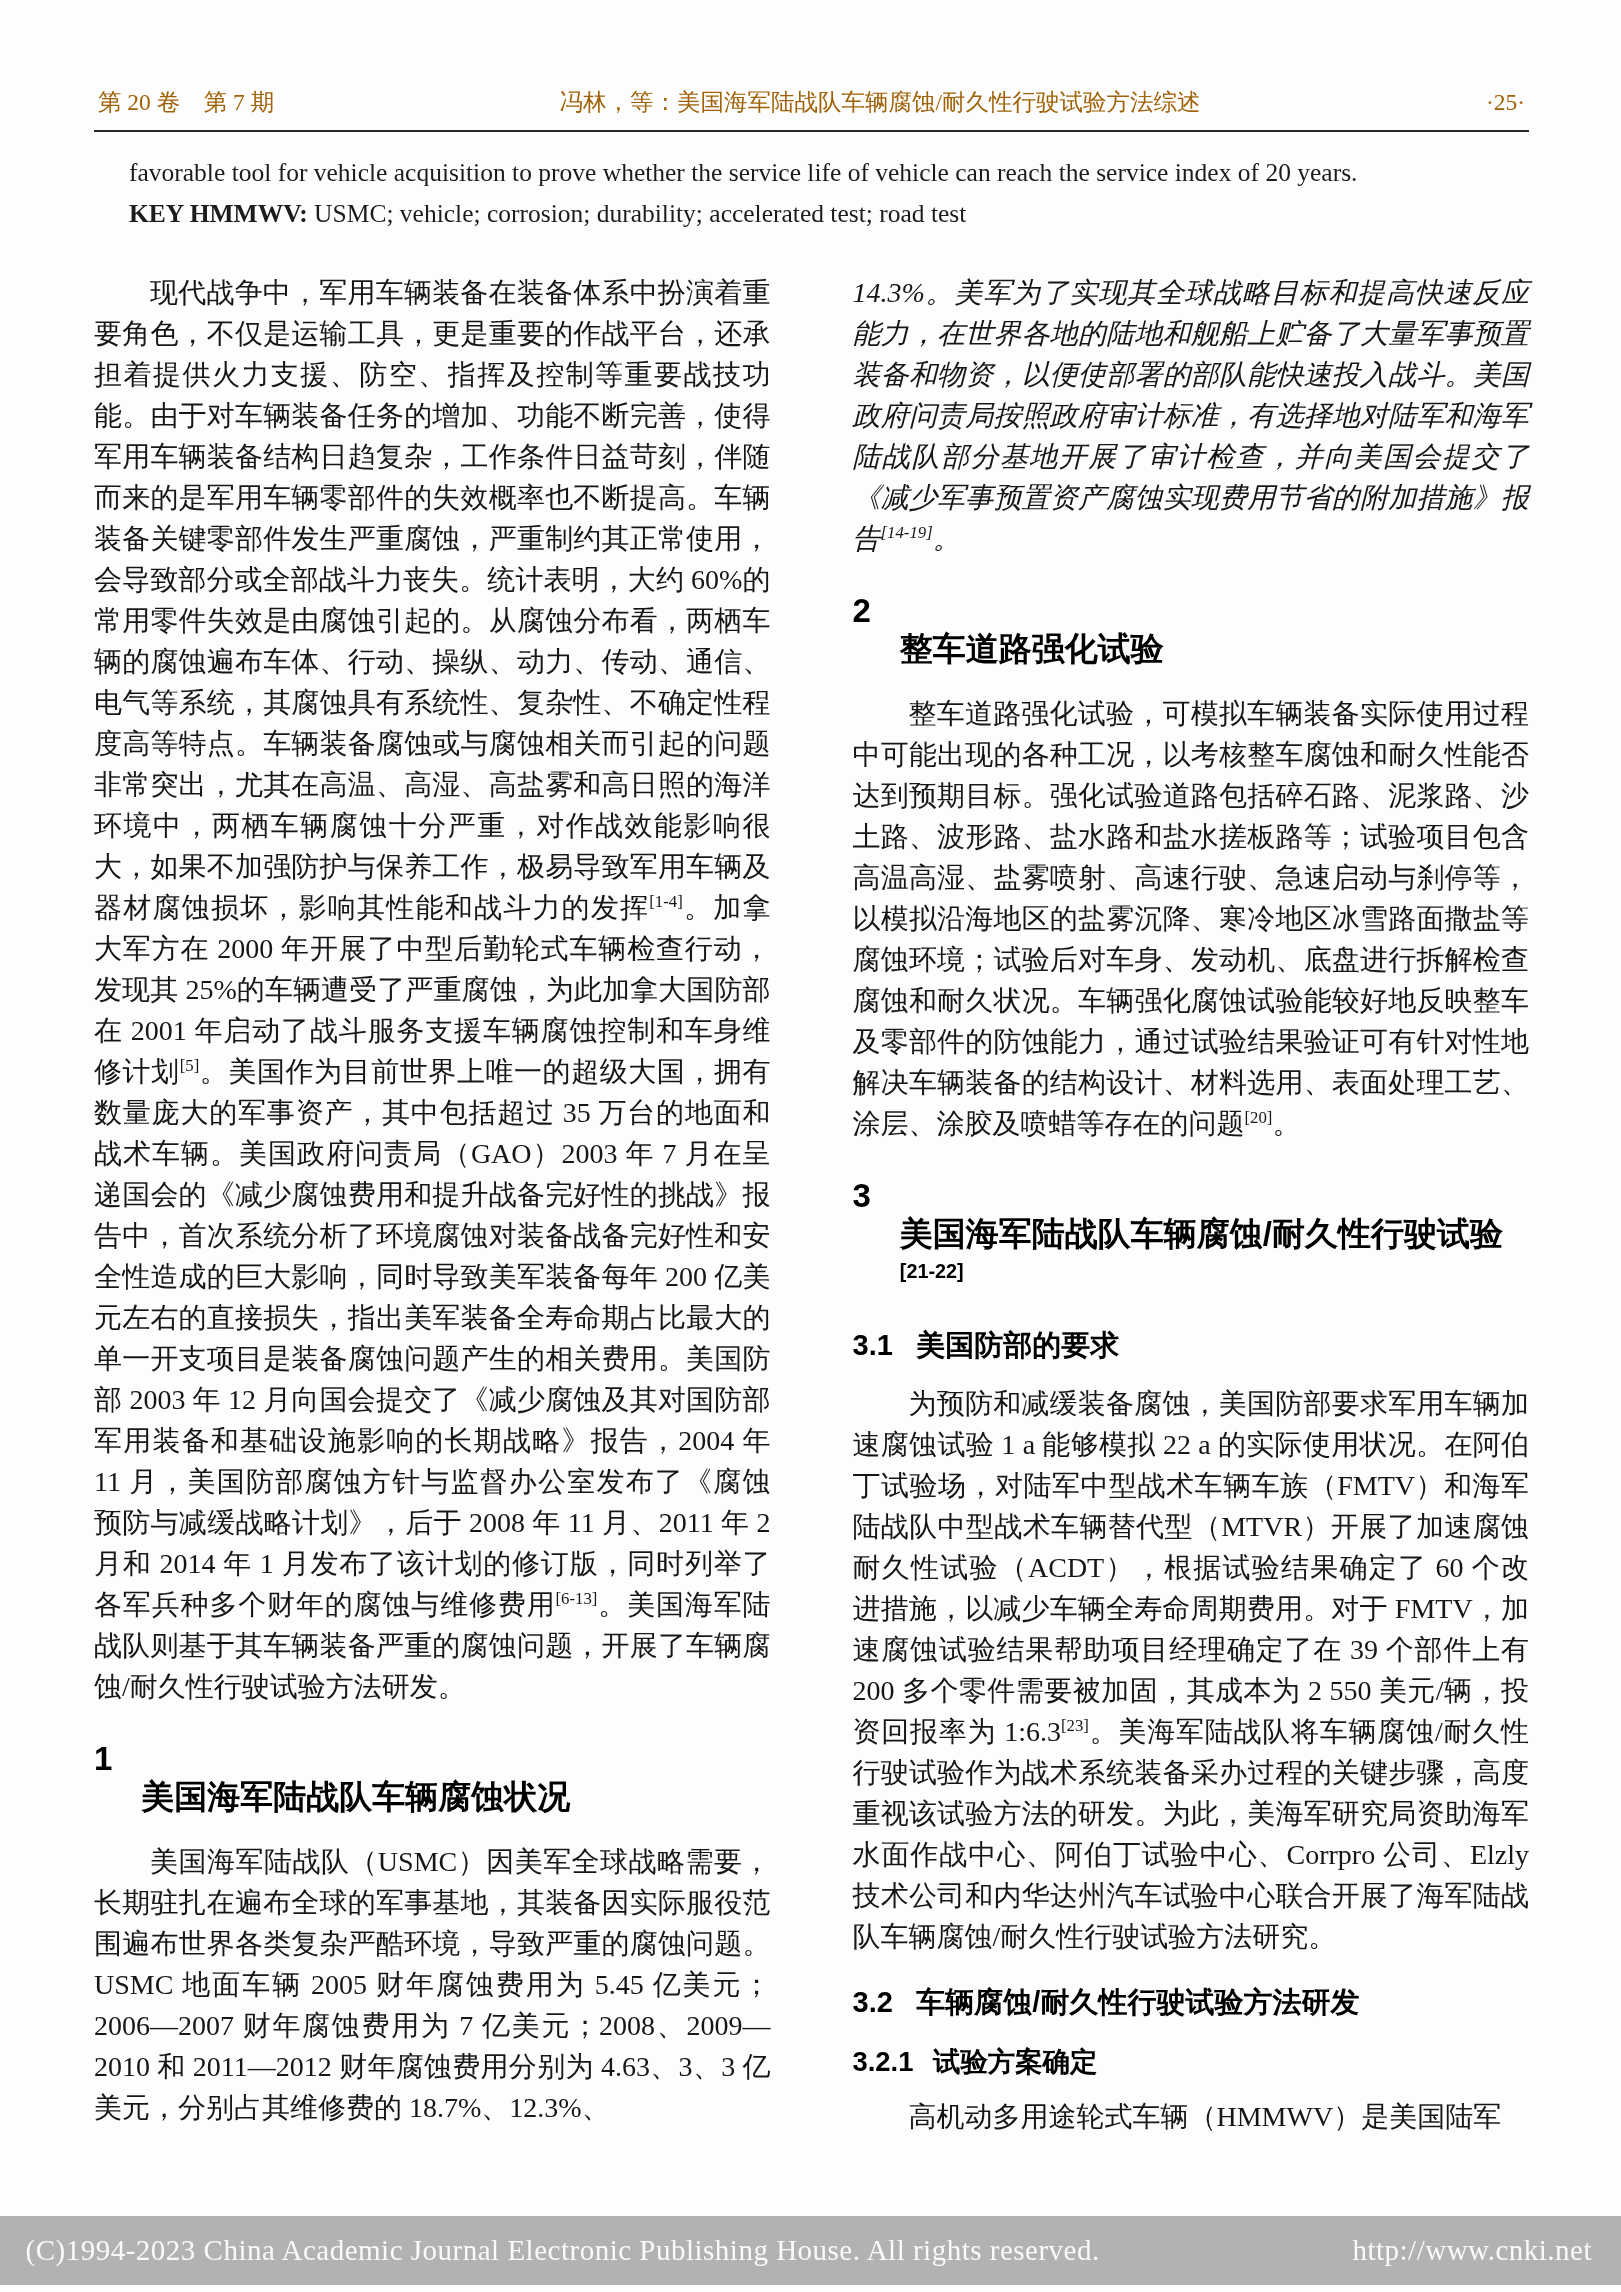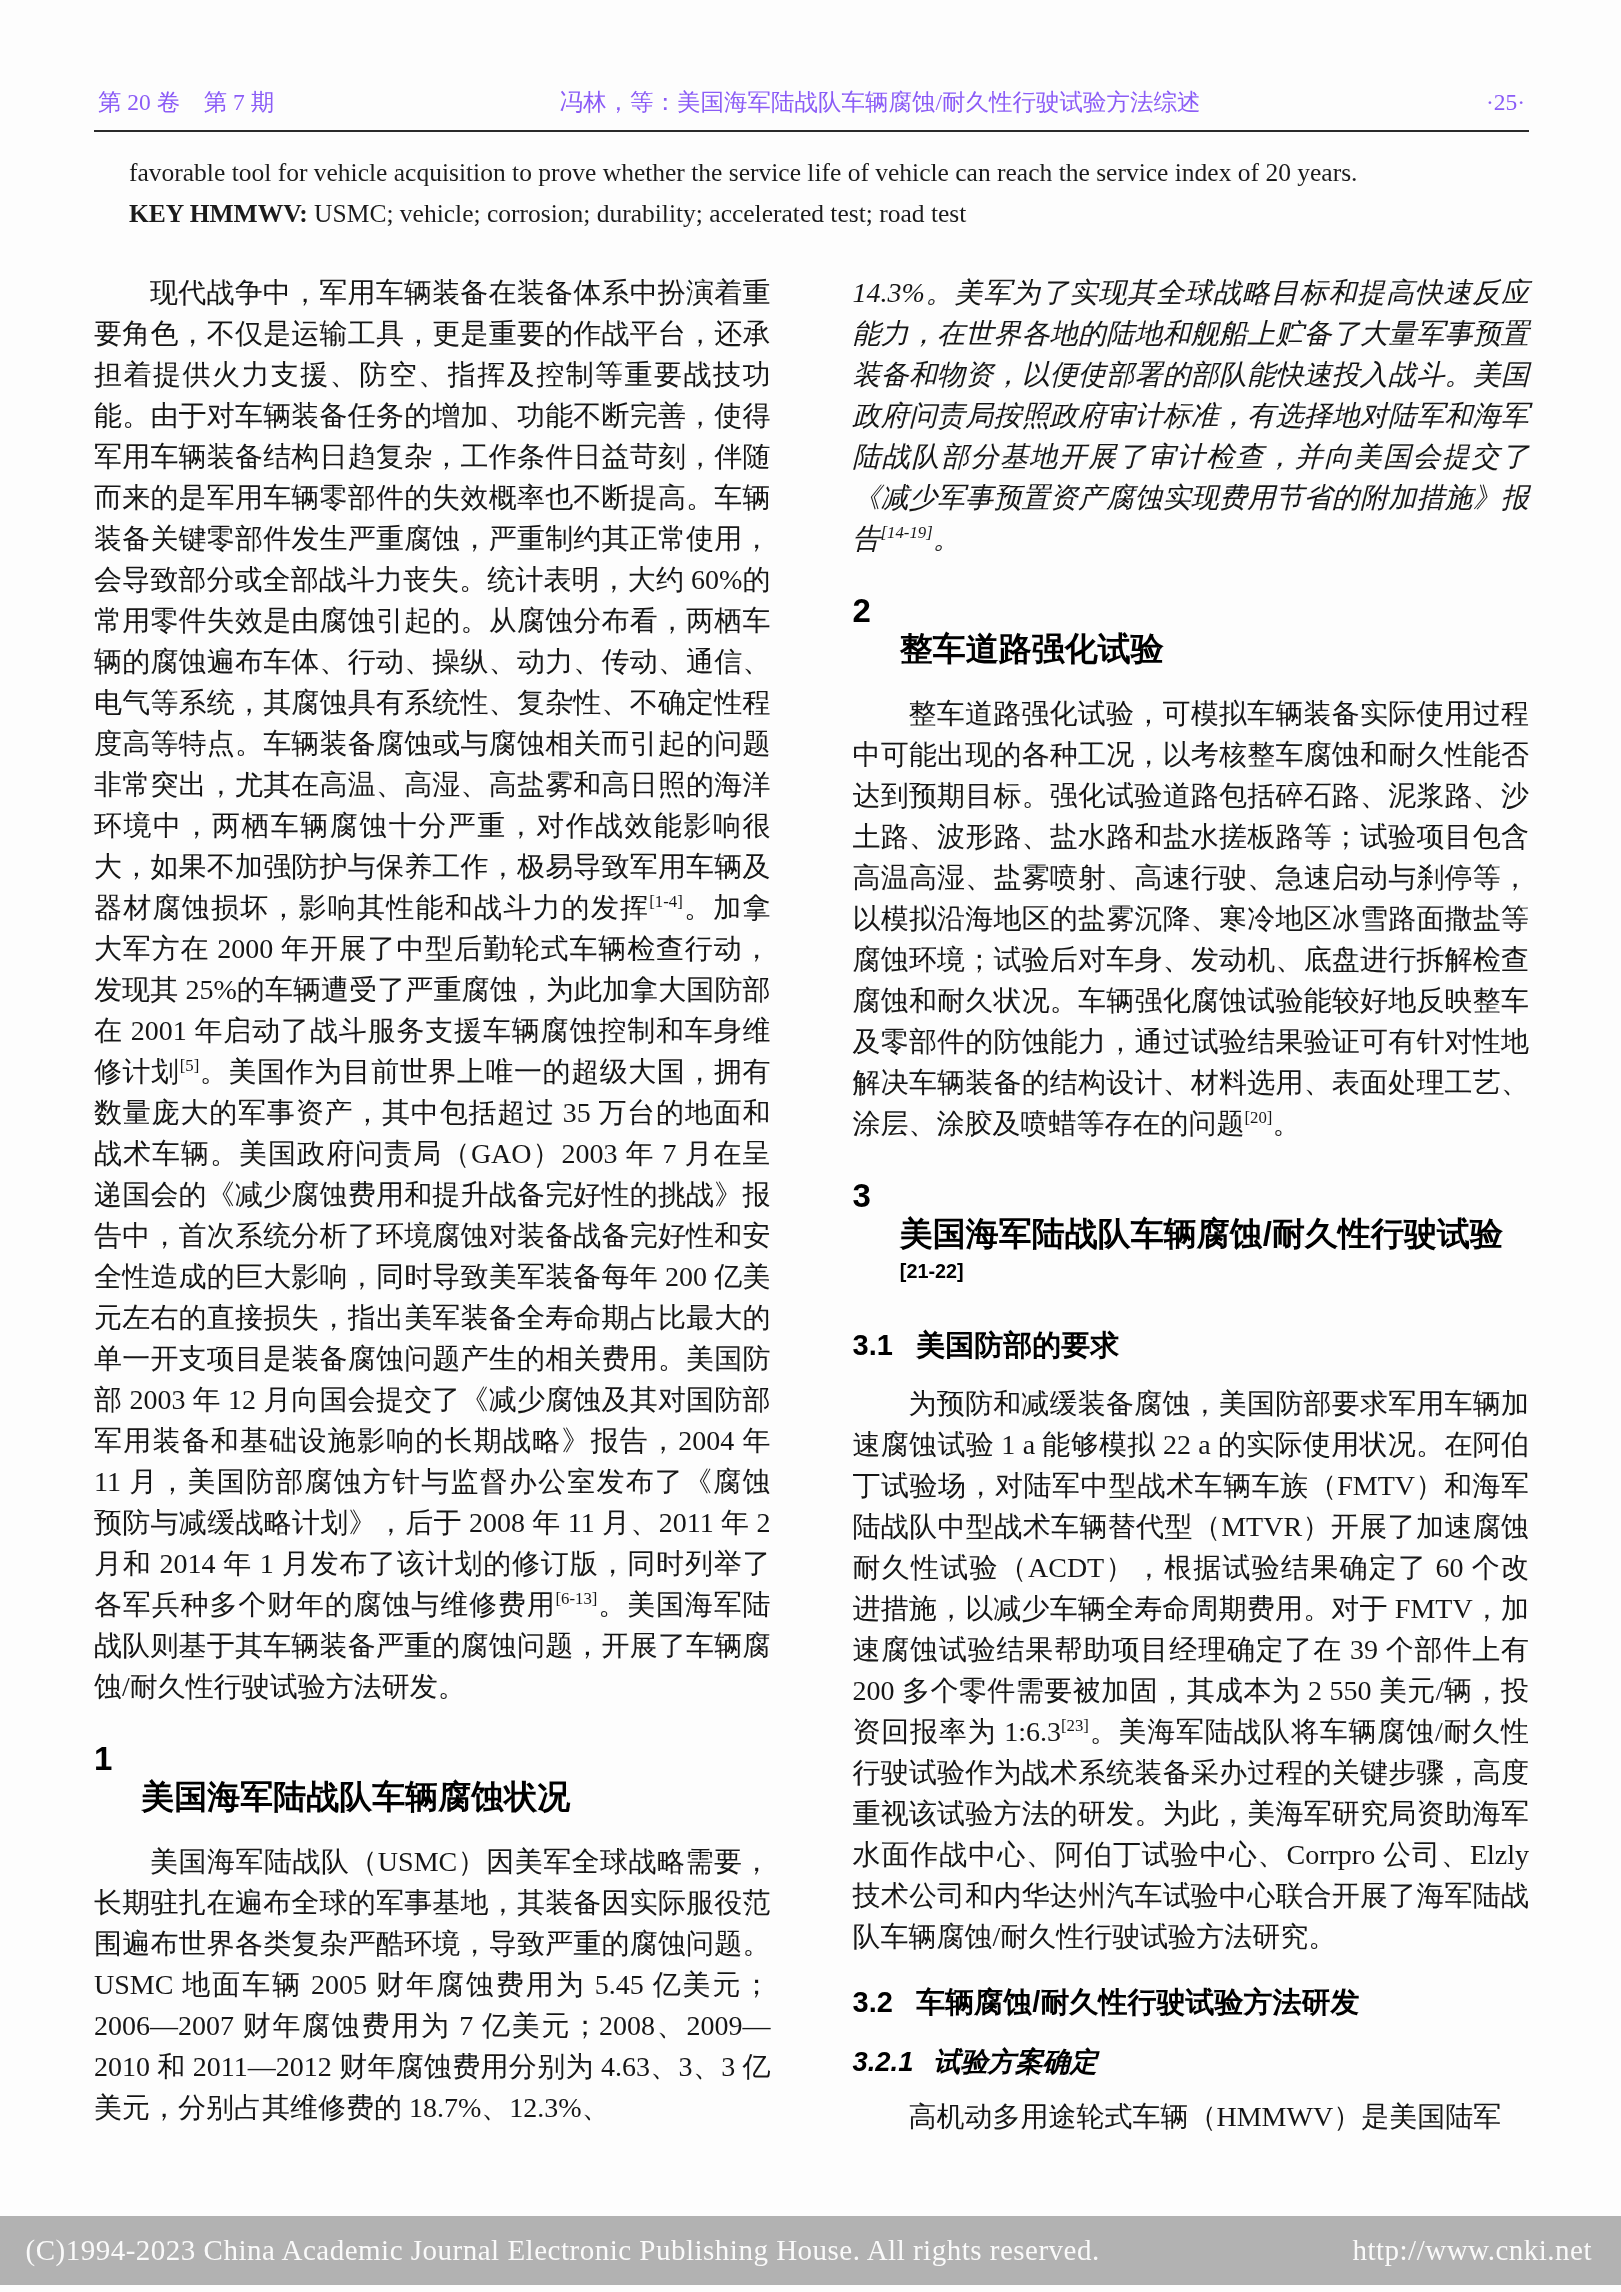--- a/index.html
+++ b/index.html
@@ -10,21 +10,21 @@
     color: #1a1a1a;
     font-family: "Liberation Serif", "DejaVu Serif", serif;
     position: relative;
     overflow: hidden;
   }
   .content { padding: 86px 92px 0 94px; }
 
   
   .pagehead {
     display: flex; justify-content: space-between; align-items: baseline;
-    font-size: 23.5px; color: #8b5cf6; padding: 0 3.9px 11.8px 3.9px;
+    font-size: 23.5px; color: #a16207; padding: 0 3.9px 11.8px 3.9px;
   }
   .headrule { border-bottom: 2px solid #2b2b2b; }
 
   
   .abstract {
     margin: 21.6px 0 0 35px;
     font-size: 25.5px; line-height: 39px; color: #1c1c1c;
     max-width: 1304px;
   }
   .kwline { margin-top: 2px; }
@@ -61,21 +61,20 @@
     display: flex; gap: 23.5px;
     text-align: left;
   }
   h4.subsub {
     font-family: "Liberation Sans", "DejaVu Sans", sans-serif;
     font-weight: bold; color: #000;
     font-size: 27.4px; line-height: 37px;
     margin: 21.6px 0 15.7px 0;
     display: flex; gap: 19.6px;
     text-align: right;
-    font-style: italic;
   }
 
   
   .footer {
     position: absolute; left: 0; bottom: 8px;
     width: 1621px; height: 69px;
     background: #b2b2b2;
     color: #fafafa;
     display: flex; justify-content: space-between; align-items: center;
     padding: 0 29px 0 25.5px;

